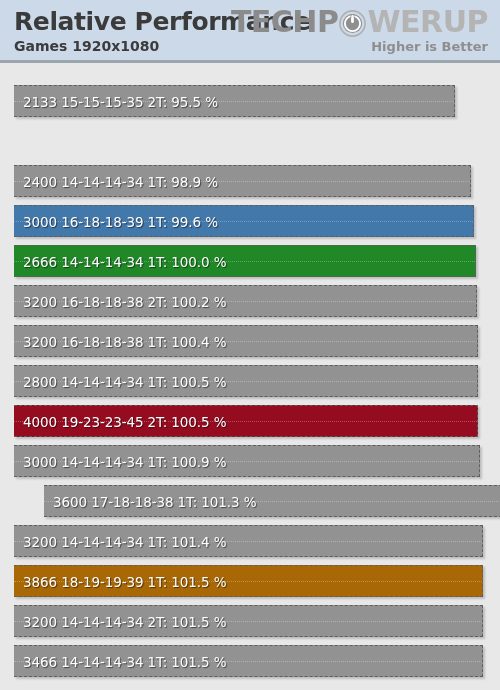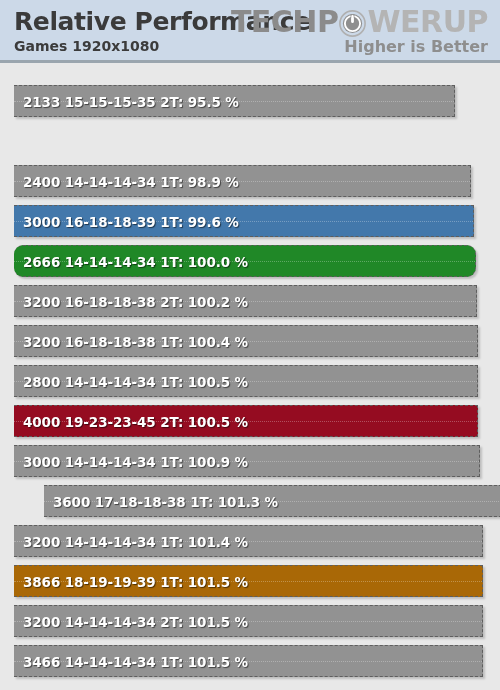--- a/index.html
+++ b/index.html
@@ -73,21 +73,21 @@
   .brand-light { color: #b4b4b4; }
   #power-mark {
     display: inline-block;
     width: 27px;
     height: 27px;
     margin: 0 1px;
     position: relative;
     top: 1px;
   }
   #brand-tagline {
-    font-size: 16px;
+    font-size: 13px;
     font-weight: bold;
     color: #8e8e8e;
     line-height: 17px;
     margin-top: 2px;
     white-space: nowrap;
   }
 
   
   #plot {
     position: relative;
@@ -110,21 +110,21 @@
     box-shadow: 2px 2px 2px rgba(0,0,0,0.18);
     overflow: hidden;
   }
   .bar-label {
     position: absolute;
     left: 9px;
     top: 0;
     height: 32px;
     line-height: 32px;
     font-size: 13.5px;
-    font-weight: bold;
+    font-weight: normal;
     color: #ffffff;
     white-space: nowrap;
     text-shadow: 1px 1px 1px rgba(0,0,0,0.55);
     letter-spacing: -0.1px;
   }
   
   .bar-dots {
     position: absolute;
     left: 0; right: 0;
     top: 50%;
@@ -178,21 +178,21 @@
           <div class="bar-label">2400 14-14-14-34 1T: 98.9 %</div>
         </div>
       </div>
       <div class="bar-row" style="top: 142px; width: 460px;">
         <div class="bar" style="width: 460px; background: rgb(67, 120, 171);">
           <div class="bar-dots"></div>
           <div class="bar-label">3000 16-18-18-39 1T: 99.6 %</div>
         </div>
       </div>
       <div class="bar-row" style="top: 182px; width: 462px;">
-        <div class="bar" style="width: 462px; background: rgb(32, 136, 39); border-radius: 9px;">
+        <div class="bar" style="width: 462px; background: rgb(32, 136, 39);">
           <div class="bar-dots"></div>
           <div class="bar-label">2666 14-14-14-34 1T: 100.0 %</div>
         </div>
       </div>
       <div class="bar-row" style="top: 222px; width: 463px;">
         <div class="bar" style="width: 463px; background: rgb(146, 146, 146);">
           <div class="bar-dots"></div>
           <div class="bar-label">3200 16-18-18-38 2T: 100.2 %</div>
         </div>
       </div>

